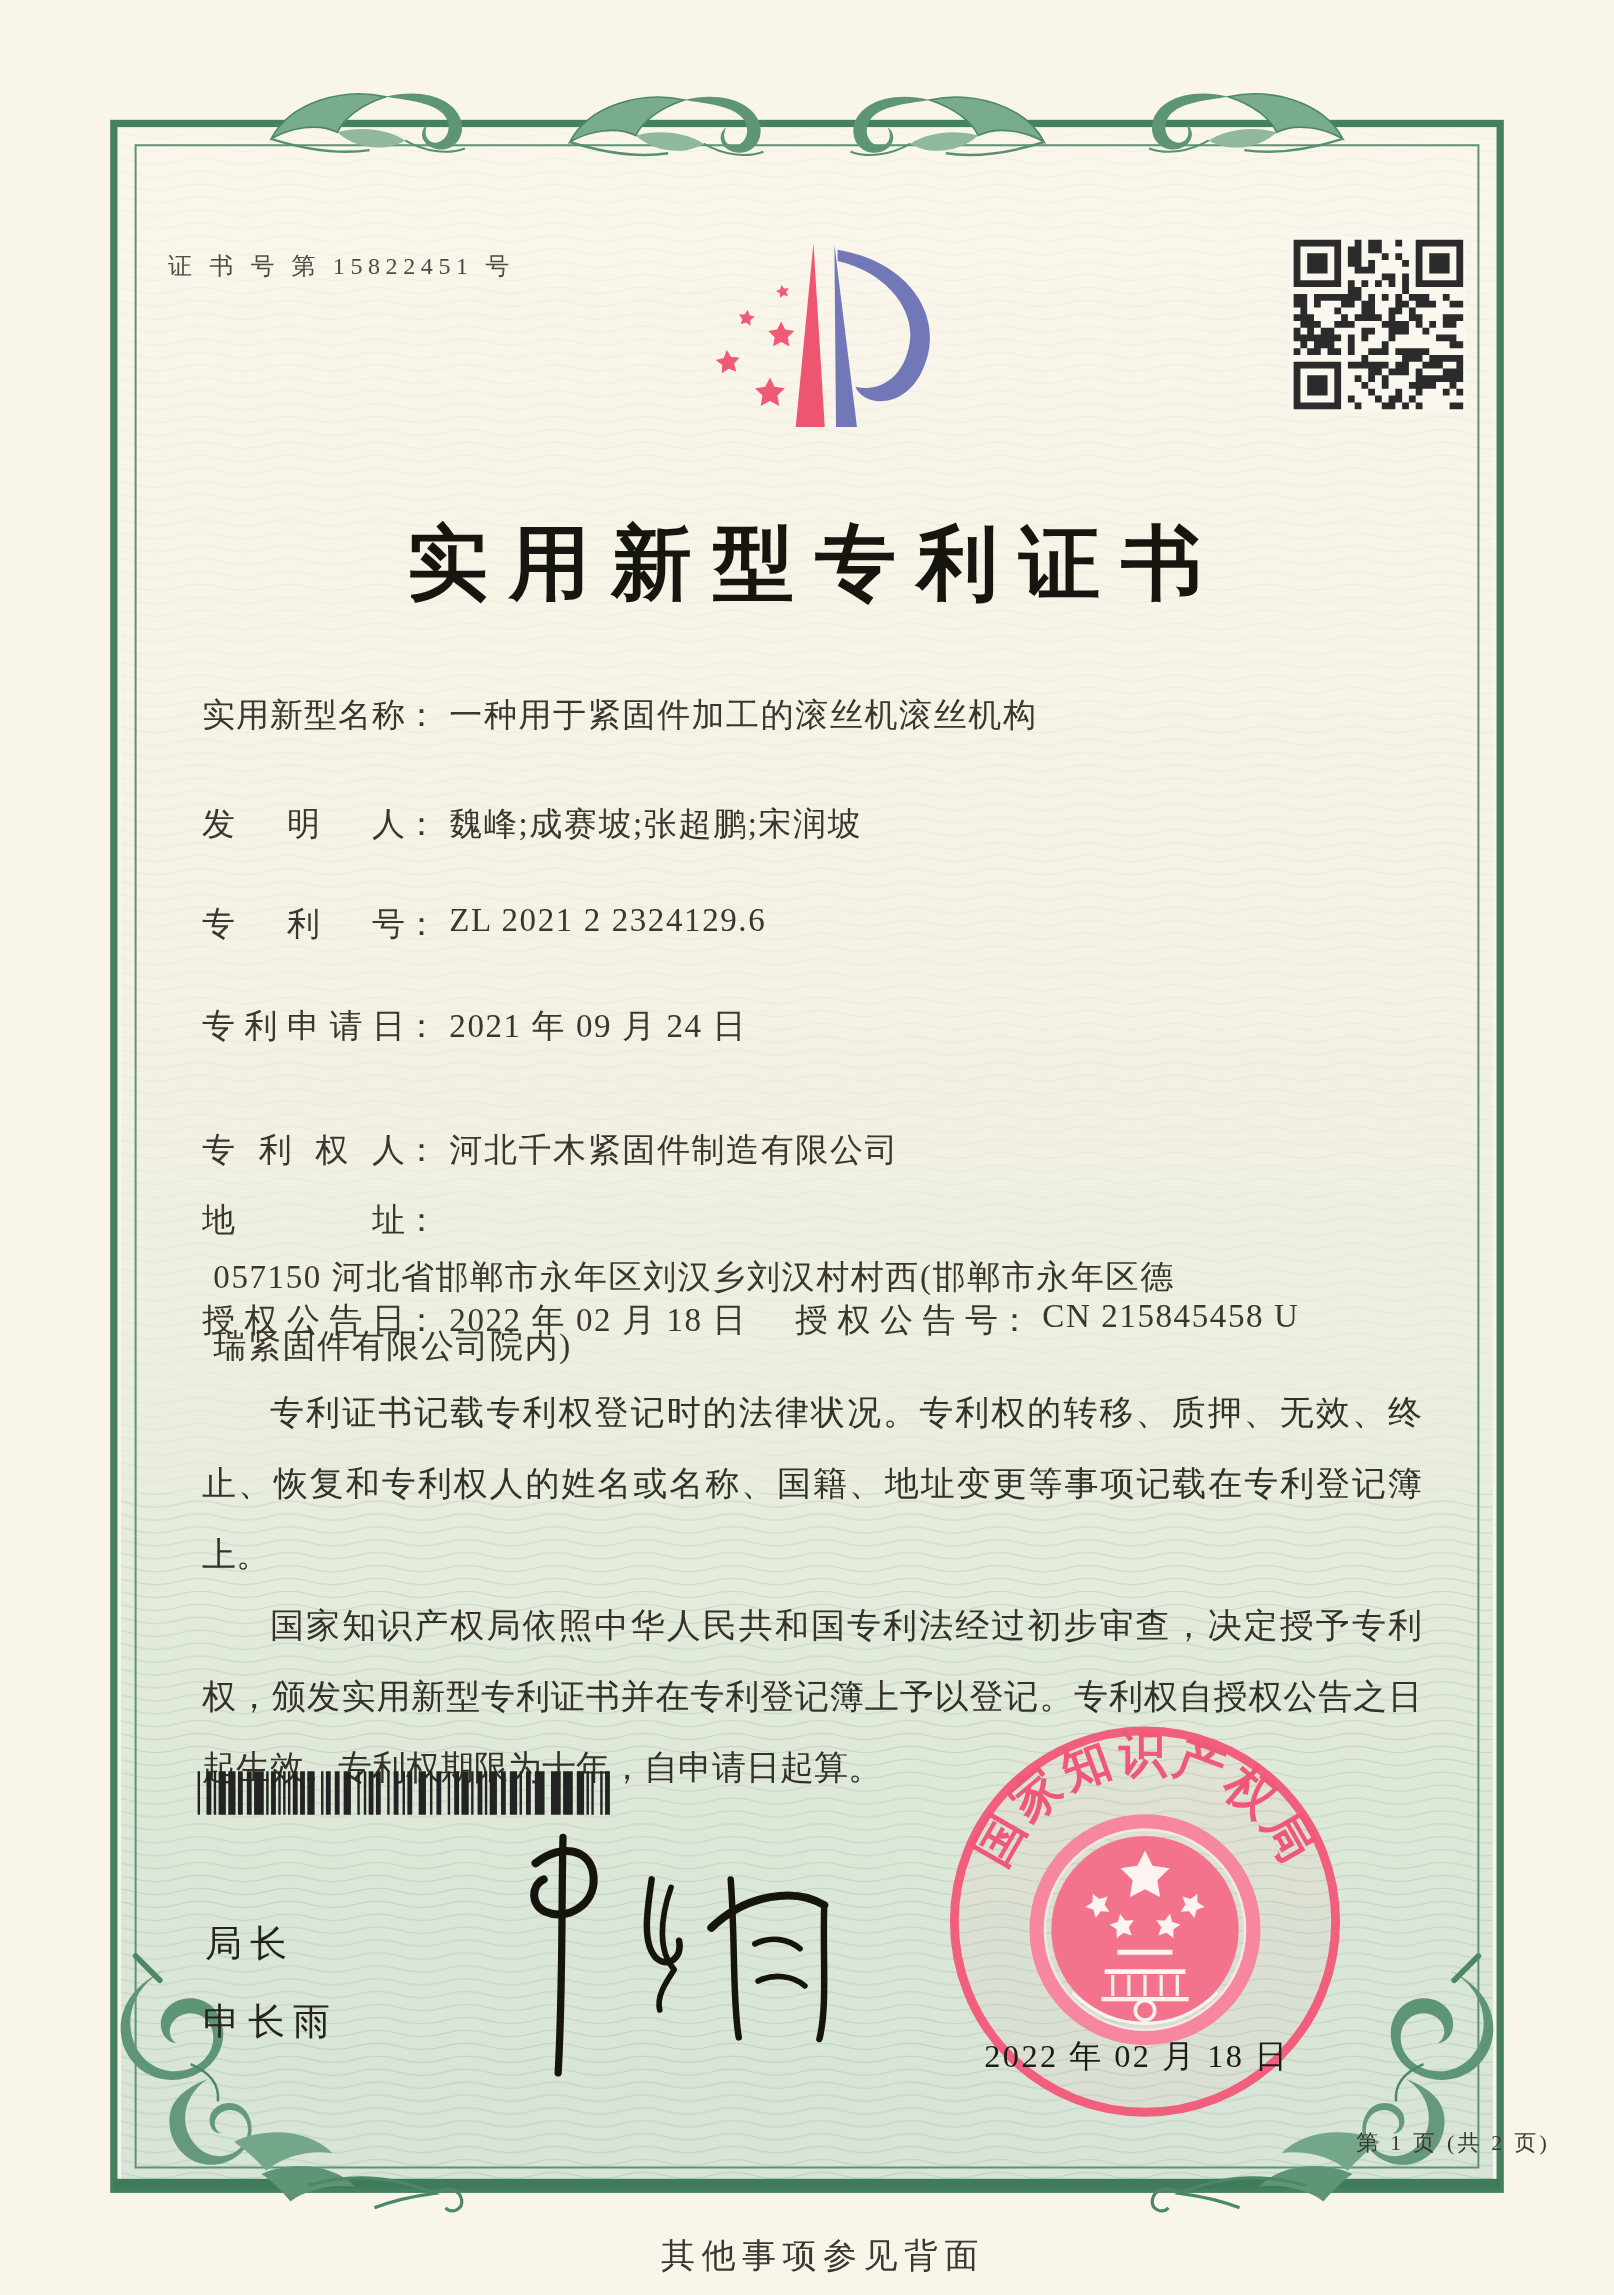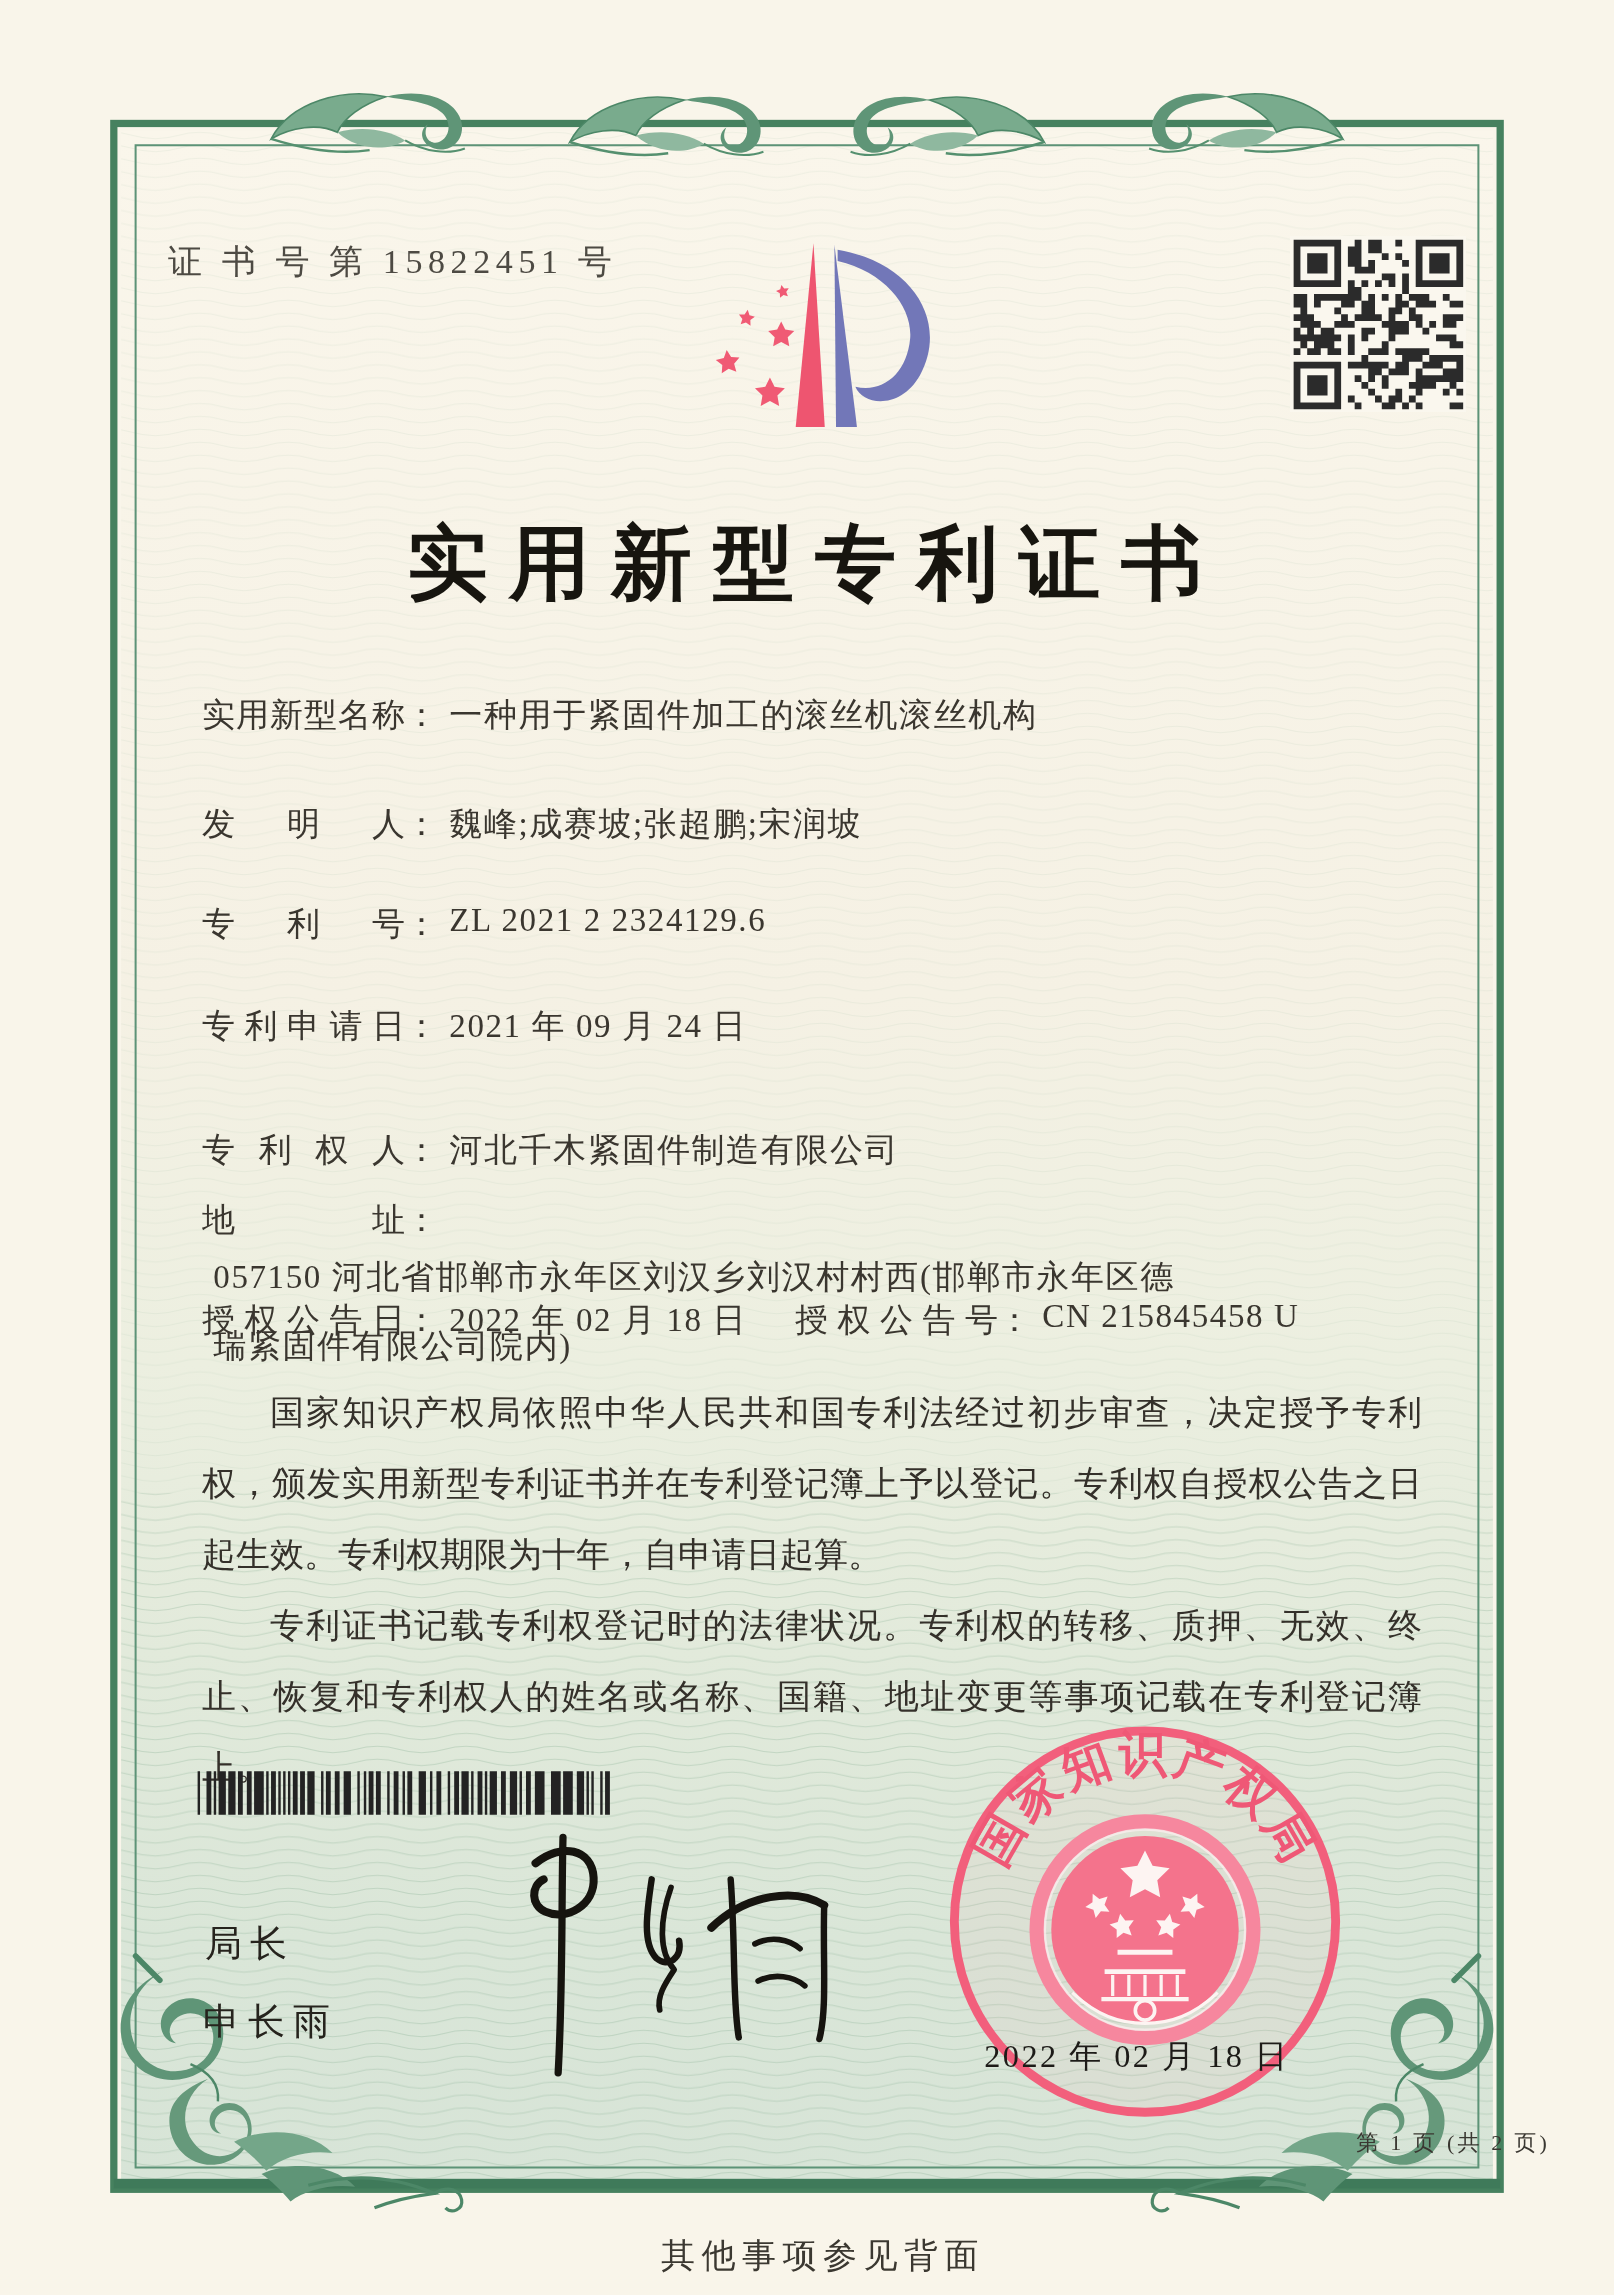--- a/index.html
+++ b/index.html
@@ -3,21 +3,21 @@
 <meta charset="utf-8">
 <style>
   html,body{margin:0;padding:0;background:#efe9dc;}
   .page{
     position:relative;width:1614px;height:2295px;margin:0 auto;
     background:#f9f5ea;overflow:hidden;
     font-family:"Liberation Serif","DejaVu Serif",serif;
     color:#2f2c27;
   }
   .abs{position:absolute;}
-  .cert-no{left:168px;top:239px;font-size:34px;letter-spacing:5.6px;color:#4d4a43;}
+  .cert-no{left:168px;top:250px;font-size:24px;letter-spacing:5.6px;color:#4d4a43;}
   .title{left:0;top:510px;width:1614px;text-align:center;font-size:81px;font-weight:700;
          letter-spacing:21px;color:#17150f;padding-left:8px;}
   .frow{position:absolute;left:202px;font-size:33px;color:#3a362f;white-space:nowrap;}
   .frow .flabel{display:inline-block;width:203px;text-align:justify;text-align-last:justify;vertical-align:top;}
   .frow .colon{display:inline-block;vertical-align:top;}
   .frow .fvalue{display:inline-block;margin-left:11.3px;vertical-align:top;letter-spacing:1.6px;}
   .frow.wrap{white-space:normal;width:1227px;}
   .frow.wrap .fvalue{width:993px;line-height:69px;}
   .paras{left:202px;top:1377px;width:1220px;font-size:34px;line-height:71px;
          text-align:justify;color:#34302a;}
@@ -128,22 +128,22 @@
     <span class="flabel">地址</span><span class="colon">：</span><span class="fvalue">057150 河北省邯郸市永年区刘汉乡刘汉村村西(邯郸市永年区德瑞紧固件有限公司院内)</span>
   </div>
   <div class="frow" style="top:1298px">
     <span class="flabel">授权公告日</span><span class="colon">：</span><span class="fvalue">2022 年 02 月 18 日</span>
   </div>
   <div class="frow" style="left:795px;top:1298px">
     <span class="flabel">授权公告号</span><span class="colon">：</span><span class="fvalue">CN 215845458 U</span>
   </div>
 
   <div class="abs paras">
+    <p>专利证书记载专利权登记时的法律状况。专利权的转移、质押、无效、终止、恢复和专利权人的姓名或名称、国籍、地址变更等事项记载在专利登记簿上。</p>
     <p>国家知识产权局依照中华人民共和国专利法经过初步审查，决定授予专利权，颁发实用新型专利证书并在专利登记簿上予以登记。专利权自授权公告之日起生效。专利权期限为十年，自申请日起算。</p>
-    <p>专利证书记载专利权登记时的法律状况。专利权的转移、质押、无效、终止、恢复和专利权人的姓名或名称、国籍、地址变更等事项记载在专利登记簿上。</p>
   </div>
 
   <svg class="abs" style="left:196px;top:1771px;" width="426" height="44" viewBox="0 0 528 54">
     <path class="bars" fill="#232323" d="M2,0h3v54h-3zM13,0h6v54h-6zM22,0h3v54h-3zM28,0h9v54h-9zM40,0h9v54h-9zM52,0h6v54h-6zM63,0h6v54h-6zM72,0h12v54h-12zM87,0h3v54h-3zM93,0h6v54h-6zM102,0h3v54h-3zM108,0h3v54h-3zM114,0h3v54h-3zM120,0h6v54h-6zM129,0h6v54h-6zM138,0h9v54h-9zM155,0h3v54h-3zM161,0h6v54h-6zM172,0h6v54h-6zM183,0h9v54h-9zM200,0h3v54h-3zM208,0h3v54h-3zM214,0h6v54h-6zM223,0h6v54h-6zM237,0h3v54h-3zM245,0h6v54h-6zM256,0h3v54h-3zM262,0h6v54h-6zM276,0h9v54h-9zM290,0h3v54h-3zM298,0h6v54h-6zM312,0h3v54h-3zM320,0h6v54h-6zM329,0h9v54h-9zM341,0h3v54h-3zM349,0h6v54h-6zM358,0h3v54h-3zM364,0h9v54h-9zM378,0h6v54h-6zM389,0h9v54h-9zM401,0h3v54h-3zM409,0h6v54h-6zM420,0h12v54h-12zM440,0h12v54h-12zM455,0h12v54h-12zM472,0h9v54h-9zM484,0h3v54h-3zM490,0h3v54h-3zM501,0h3v54h-3zM507,0h6v54h-6z"></path>
   </svg>
 
   <div class="abs director-title">局长</div>
   <div class="abs director-name">申长雨</div>
 
   <svg class="abs" style="left:440px;top:1831px;" width="404" height="258" viewBox="0 0 500 320" fill="none" stroke="#16140f" stroke-linecap="round" stroke-linejoin="round">

